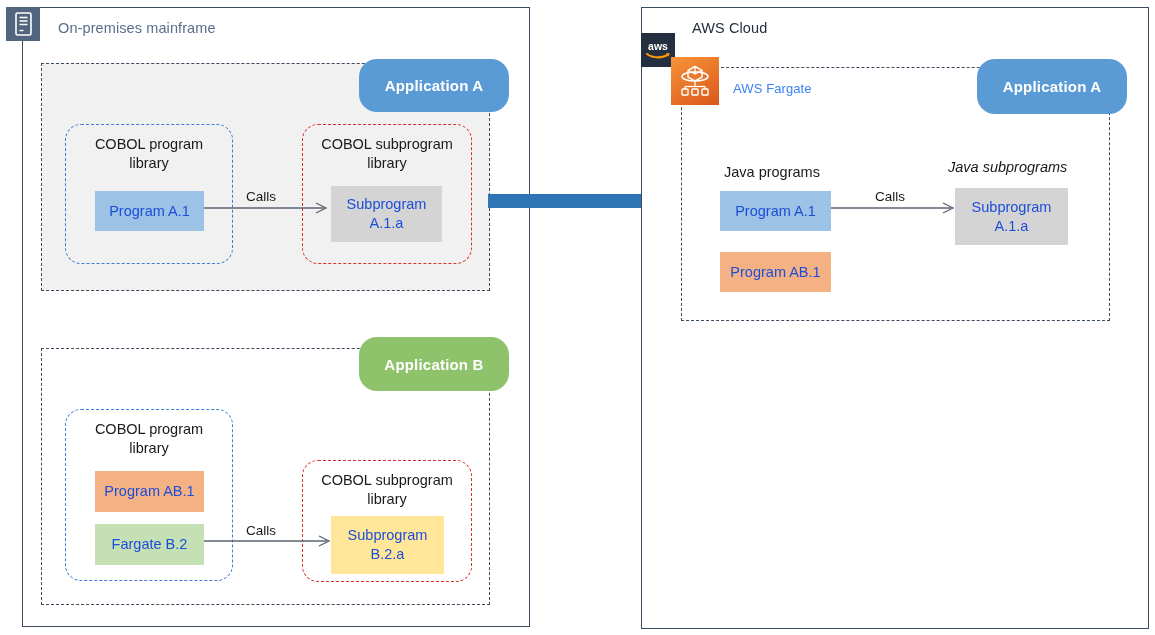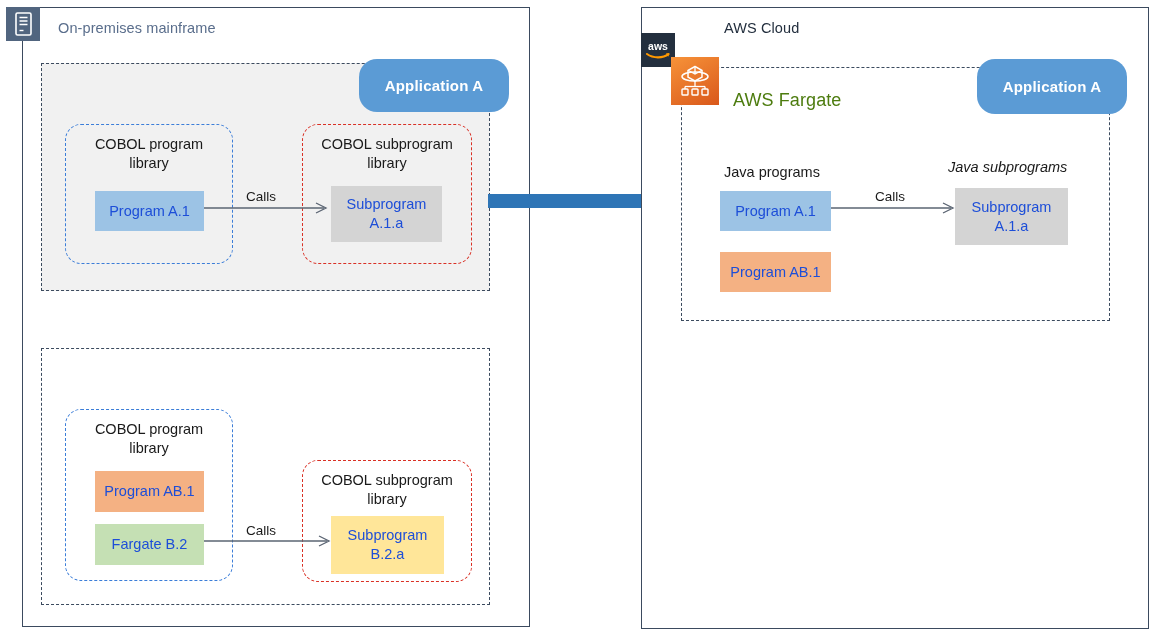--- a/index.html
+++ b/index.html
@@ -43,22 +43,22 @@
   #fargate-icon   { left: 671px; top: 57px; width: 48px; height: 48px;
                     background: linear-gradient(150deg, #f79339 0%, #d9581b 100%); }
 
   .frame-title {
     position: absolute;
     font-size: 14.5px;
     letter-spacing: 0.1px;
     white-space: nowrap;
   }
   #onprem-title { left: 58px; top: 20px; color: #5a6e8c; }
-  #aws-title    { left: 692px; top: 20px; color: #232f3e; margin-left: 32px; }
-  #fargate-title{ left: 733px; top: 90px; color: #4d7c0f; font-size: 18px; }
+  #aws-title    { left: 692px; top: 20px; color: #232f3e; }
+  #fargate-title{ left: 733px; top: 81px; color: #3b82f6; font-size: 13px; }
 
   
   .app-group {
     position: absolute;
     border: 1.4px dashed #3b4a5e;
     box-sizing: border-box;
   }
   #app-a-group { left: 41px;  top: 63px;  width: 449px; height: 228px; background: #f1f1f1; }
   #app-b-group { left: 41px;  top: 348px; width: 449px; height: 257px; background: #ffffff; }
   #fargate-group { left: 681px; top: 67px; width: 429px; height: 254px; background: #ffffff; }
@@ -209,20 +209,21 @@
   </div>
 
   <div class="call-label" id="call-label-a">Calls</div>
   <svg class="call-arrow" id="call-arrow-a" width="130" height="16">
     <line x1="0" y1="8" x2="120" y2="8" stroke="#5a6472" stroke-width="1.3"></line>
     <polyline points="112,3 122,8 112,13" fill="none" stroke="#5a6472" stroke-width="1.3"></polyline>
   </svg>
 
   <div class="app-group" id="app-b-group"></div>
 
+  <div class="badge" id="badge-app-b-left">Application B</div>
 
   <div class="library blue" id="lib-cobol-prog-b">
     <div class="library-label">
       <span>COBOL program</span><br>
       <span>library</span>
     </div>
   </div>
   <div class="box" id="box-program-ab1-left">Program AB.1</div>
   <div class="box" id="box-program-b2-left">Fargate B.2</div>
 

